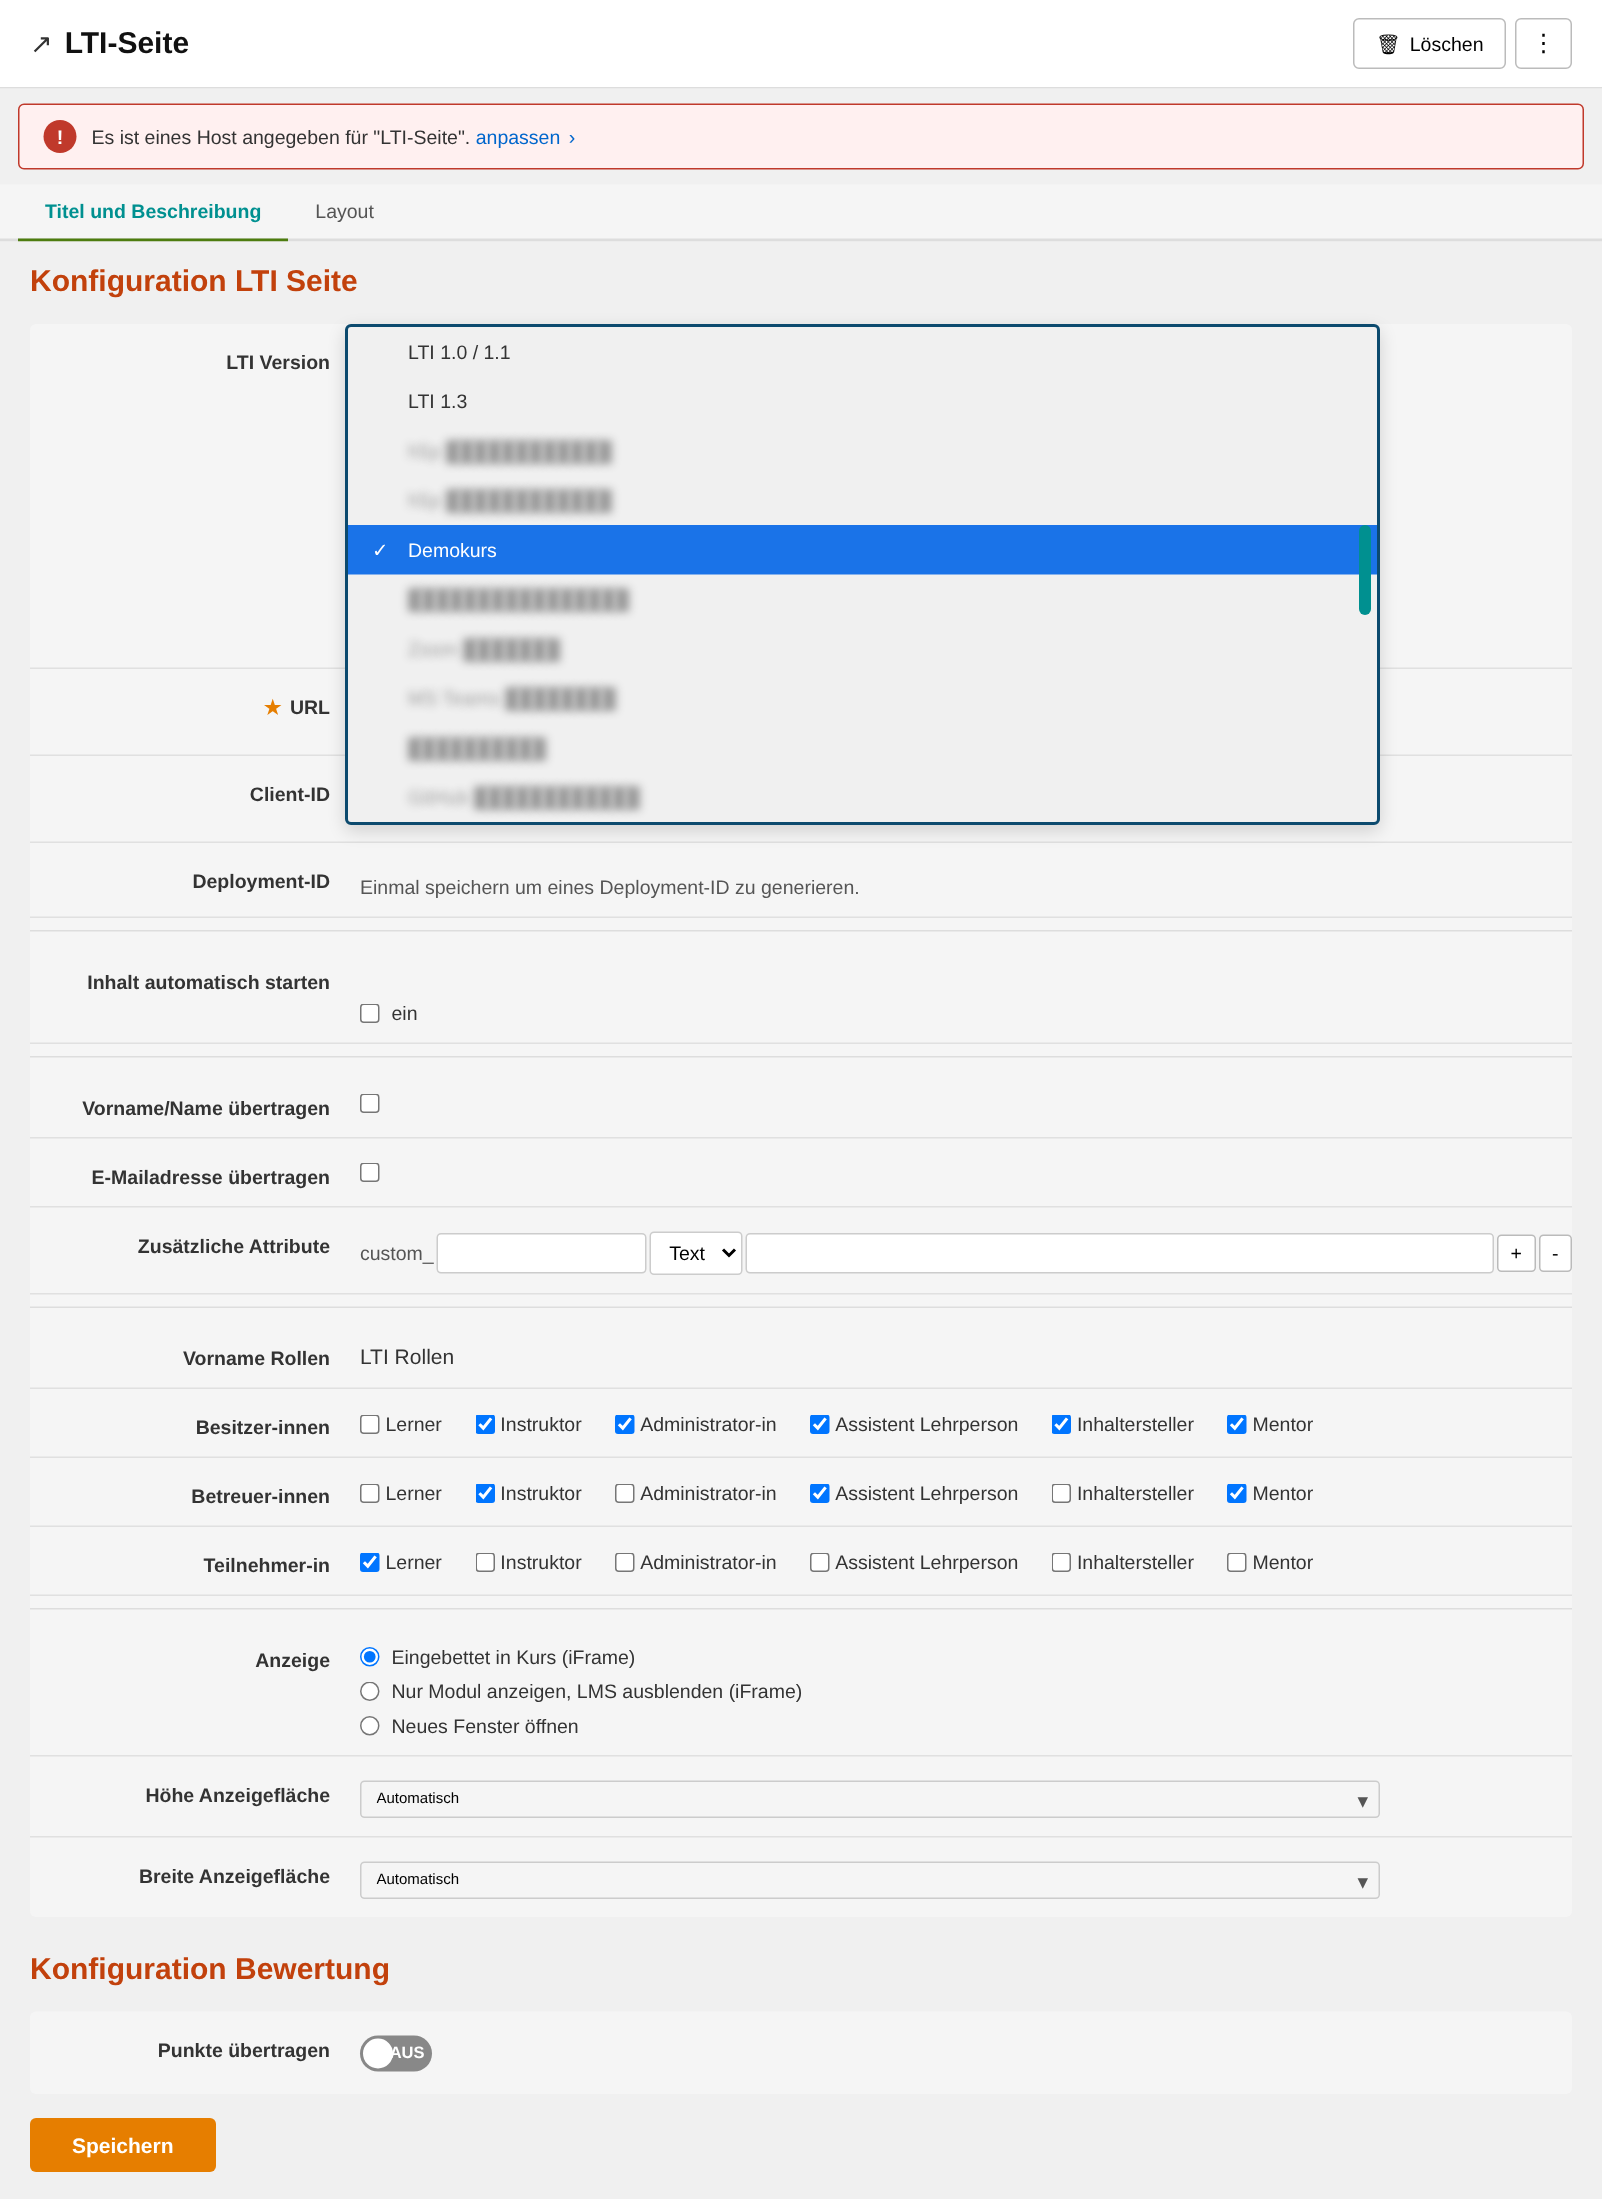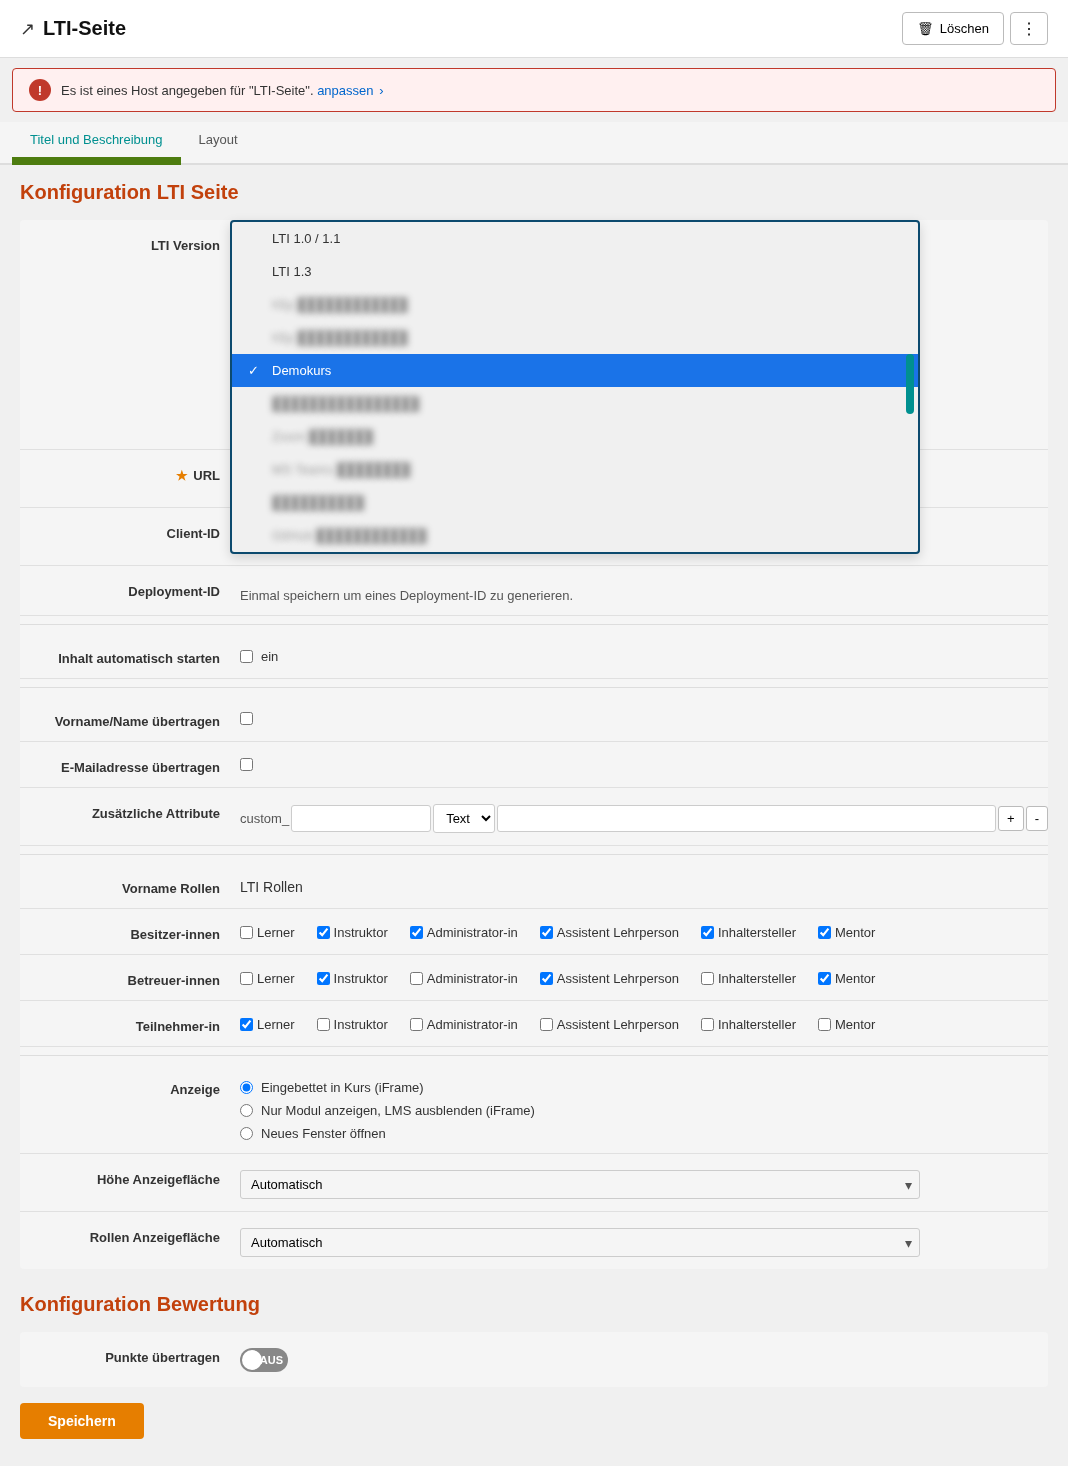--- a/index.html
+++ b/index.html
@@ -107,22 +107,22 @@
     .tab {
       padding: 10px 18px;
       cursor: pointer;
       font-size: 13px;
       color: #555;
       border-bottom: 3px solid transparent;
       margin-bottom: -2px;
     }
     .tab.active {
       color: #009090;
-      border-bottom: 8px solid #4d7c0f;
-      font-weight: normal;
+      border-bottom: 2px solid #4d7c0f;
+      font-weight: bold;
     }
 
     
     .main-content {
       padding: 16px 20px;
       background: #f0f0f0;
       position: relative;
     }
 
     .section-title {
@@ -238,20 +238,21 @@
       font-size: 13px;
       width: 100%;
       background: #fff;
     }
 
     
     .checkbox-row {
       display: flex;
       align-items: center;
       gap: 8px;
+      margin-top: 23px;
     }
     .checkbox-label {
       font-size: 13px;
     }
 
     
     .attr-row {
       display: flex;
       align-items: center;
       gap: 2px;
@@ -322,21 +323,21 @@
       align-items: center;
       gap: 8px;
       font-size: 13px;
     }
 
     
     .select-field {
       border: 1px solid #ccc;
       border-radius: 3px;
       padding: 6px 10px;
-      font-size: 13px;
+      font-size: 10px;
       background: #f5f5f5;
       width: 100%;
       appearance: none;
       cursor: pointer;
     }
     .select-field-wrapper {
       position: relative;
       max-width: 680px;
     }
     .select-field-wrapper::after {
@@ -712,21 +713,21 @@
       <div class="form-control">
         <div class="select-field-wrapper">
           <select class="select-field">
             <option>Automatisch</option>
           </select>
         </div>
       </div>
     </div>
 
     <div class="form-row">
-      <div class="form-label">Rollen Anzeigefläche</div>
+      <div class="form-label">Breite Anzeigefläche</div>
       <div class="form-control">
         <div class="select-field-wrapper">
           <select class="select-field">
             <option>Automatisch</option>
           </select>
         </div>
       </div>
     </div>
 
   </div>

